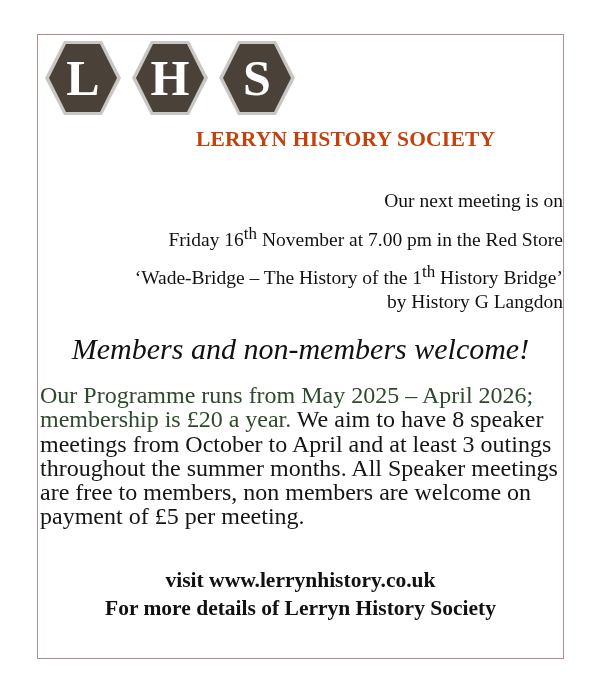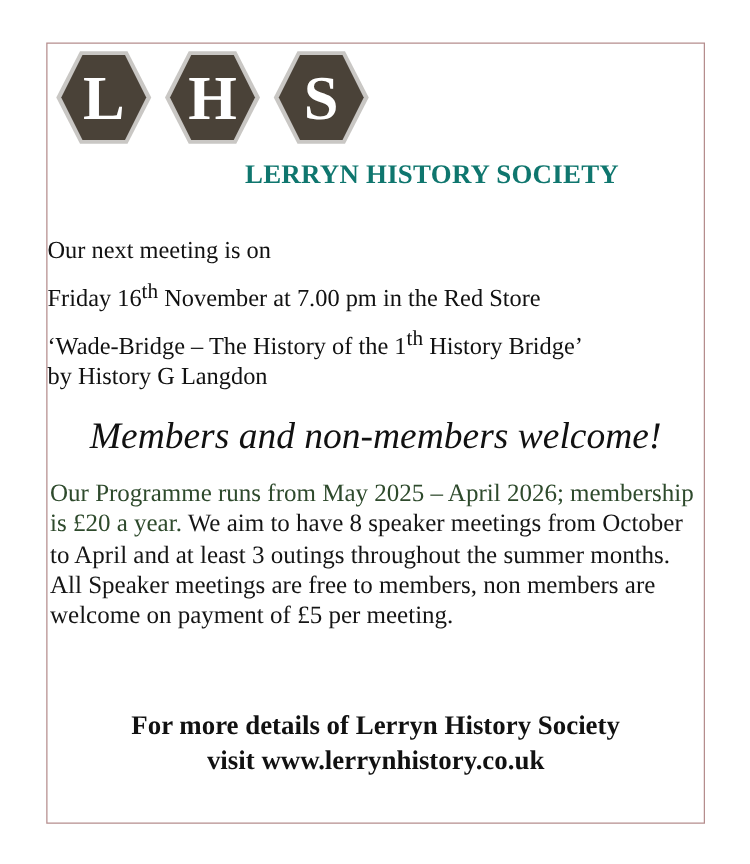--- a/index.html
+++ b/index.html
@@ -57,27 +57,27 @@
     }
     .org-name {
       position: absolute;
       left: 158px;
       top: 92px;
       font-family: "Liberation Serif", "DejaVu Serif", serif;
       font-weight: bold;
       font-size: 21.5px;
       letter-spacing: 0.2px;
       white-space: nowrap;
-      color: #0f766e;
+      color: #c2410c;
     }
     .center-line {
       position: absolute;
       left: 0;
       width: 100%;
-      text-align: left;
+      text-align: right;
       font-size: 19.5px;
       white-space: nowrap;
       line-height: 1.15;
     }
     .center-line sup {
       font-size: 17px;
       vertical-align: 7px;
       line-height: 0;
     }
     .l1 { top: 155px; }
@@ -92,21 +92,21 @@
       text-align: center;
       font-style: italic;
       font-size: 30px;
       white-space: nowrap;
     }
     .para {
       position: absolute;
       left: 2px;
       top: 348px;
       width: 520px;
-      font-size: 20px;
+      font-size: 24px;
       line-height: 24.3px;
       color: #151515;
     }
     .para .green {
       color: #2e4a2c;
     }
     .footer {
       position: absolute;
       left: 0;
       width: 100%;
@@ -155,17 +155,17 @@
 
   <div class="center-line l3"><span>‘Wade-Bridge – The History of the 1</span><sup>th</sup><span> History Bridge’</span></div>
 
   <div class="center-line l4">by History G Langdon</div>
 
   <div class="welcome">Members and non-members welcome!</div>
 
   <div class="para"><span class="green">Our Programme runs from May 2025 – April 2026; membership is £20 a year.</span><span> We aim to have 8 speaker meetings from October to April and at least 3 outings throughout the summer months.  All Speaker meetings are free to members, non members are welcome on payment of £5 per meeting.</span></div>
 
   <div class="footer">
+    <div>visit www.lerrynhistory.co.uk</div>
     <div>For more details of Lerryn History Society</div>
-    <div>visit www.lerrynhistory.co.uk</div>
   </div>
 
 </div>
 
 </body></html>

